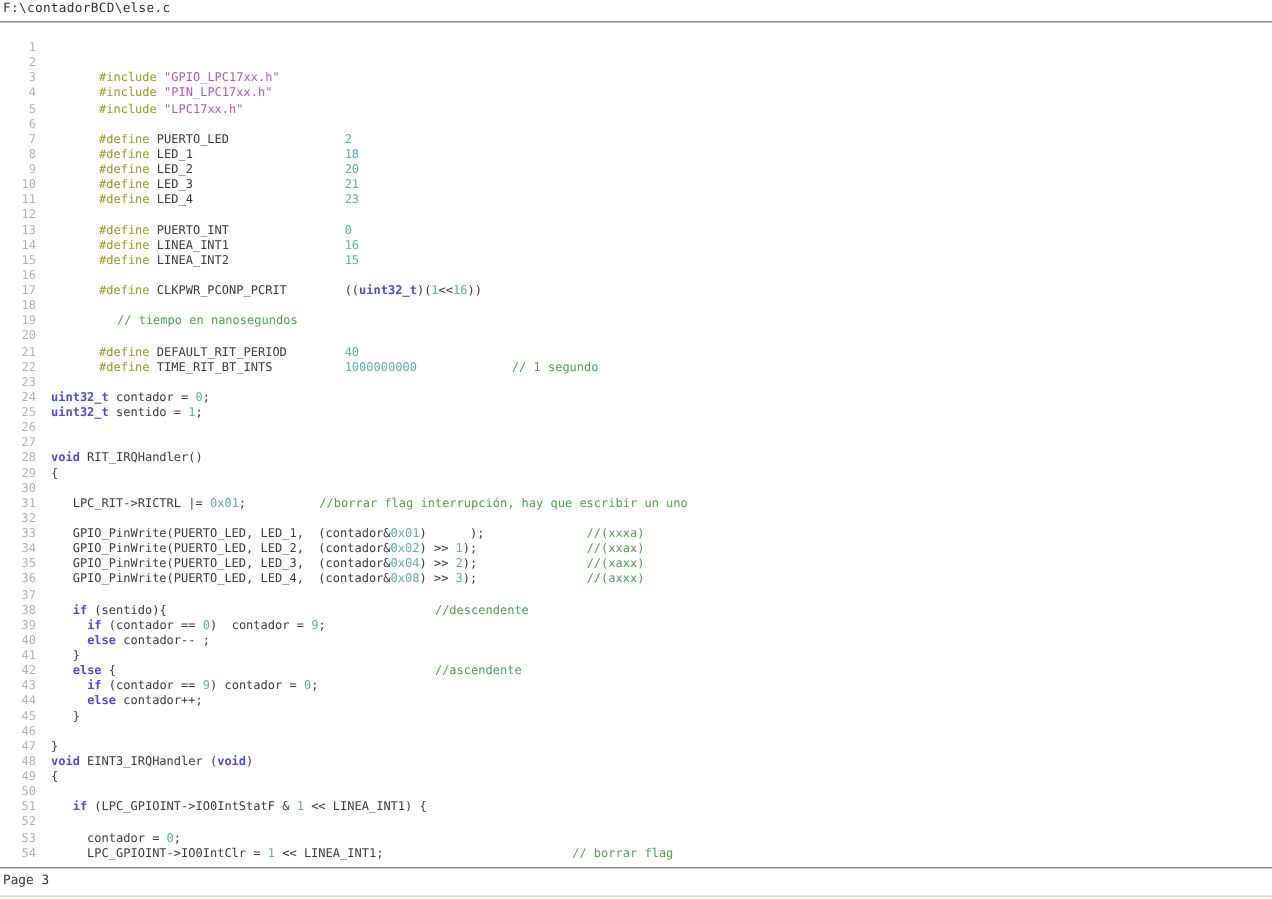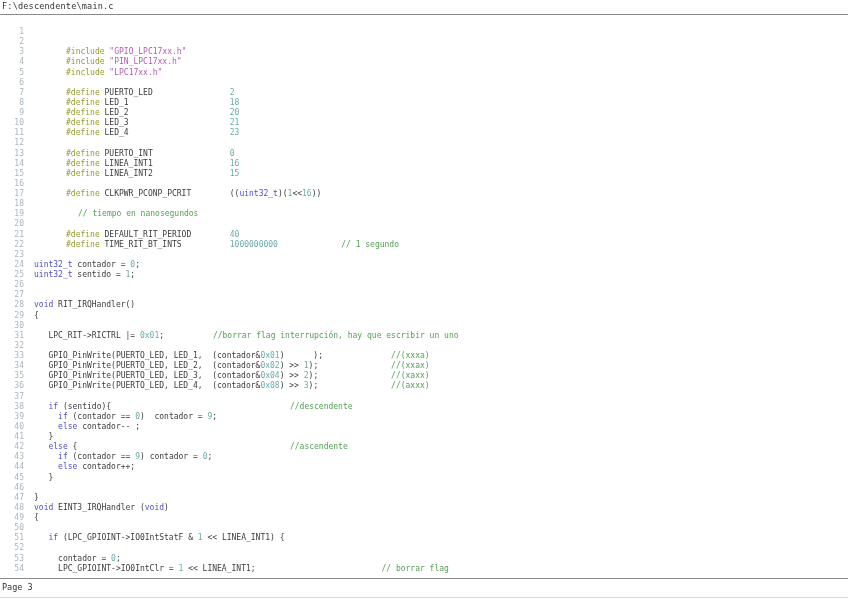--- a/index.html
+++ b/index.html
@@ -35,26 +35,26 @@
   .ln{
     display:inline-block;width:24px;text-align:right;
     color:var(--c-linenum,#a9b6c0);
   }
   .src{margin-left:10px;}
   .tok-pl{color:var(--c-plain,#3c3c3c);}
   .tok-pp{color:var(--c-pp,#98982e);padding-left:32px;}
   .tok-str{color:var(--c-str,#b45cb4);}
   .tok-num{color:var(--c-num,#6aabab);}
   .tok-com{color:var(--c-com,#55a055);margin-left:44px;}
-  .tok-kw{color:var(--c-kw,#5050c0);}
+  .tok-kw{color:var(--c-kw,#5050c0);font-weight:bold;}
 </style>
 </head>
 <body>
 
-<div class="file-header">F:\descendente\main.c</div>
+<div class="file-header">F:\contadorBCD\else.c</div>
 
 <div class="rule rule-top"></div>
 
 <div class="code-listing" id="code-listing"><div class="line"><span class="ln">1</span><span class="src"></span></div><div class="line"><span class="ln">2</span><span class="src"></span></div><div class="line"><span class="ln">3</span><span class="src"><span class="tok-pp">#include </span><span class="tok-str">"GPIO_LPC17xx.h"</span></span></div><div class="line"><span class="ln">4</span><span class="src"><span class="tok-pp">#include </span><span class="tok-str">"PIN_LPC17xx.h"</span></span></div><div class="line"><span class="ln">5</span><span class="src"><span class="tok-pp">#include </span><span class="tok-str">"LPC17xx.h"</span></span></div><div class="line"><span class="ln">6</span><span class="src"></span></div><div class="line"><span class="ln">7</span><span class="src"><span class="tok-pp">#define </span><span class="tok-pl">PUERTO_LED                </span><span class="tok-num">2</span></span></div><div class="line"><span class="ln">8</span><span class="src"><span class="tok-pp">#define </span><span class="tok-pl">LED_1                     </span><span class="tok-num">18</span></span></div><div class="line"><span class="ln">9</span><span class="src"><span class="tok-pp">#define </span><span class="tok-pl">LED_2                     </span><span class="tok-num">20</span></span></div><div class="line"><span class="ln">10</span><span class="src"><span class="tok-pp">#define </span><span class="tok-pl">LED_3                     </span><span class="tok-num">21</span></span></div><div class="line"><span class="ln">11</span><span class="src"><span class="tok-pp">#define </span><span class="tok-pl">LED_4                     </span><span class="tok-num">23</span></span></div><div class="line"><span class="ln">12</span><span class="src"></span></div><div class="line"><span class="ln">13</span><span class="src"><span class="tok-pp">#define </span><span class="tok-pl">PUERTO_INT                </span><span class="tok-num">0</span></span></div><div class="line"><span class="ln">14</span><span class="src"><span class="tok-pp">#define </span><span class="tok-pl">LINEA_INT1                </span><span class="tok-num">16</span></span></div><div class="line"><span class="ln">15</span><span class="src"><span class="tok-pp">#define </span><span class="tok-pl">LINEA_INT2                </span><span class="tok-num">15</span></span></div><div class="line"><span class="ln">16</span><span class="src"></span></div><div class="line"><span class="ln">17</span><span class="src"><span class="tok-pp">#define </span><span class="tok-pl">CLKPWR_PCONP_PCRIT        </span><span class="tok-pl">((</span><span class="tok-kw">uint32_t</span><span class="tok-pl">)(</span><span class="tok-num">1</span><span class="tok-pl">&lt;&lt;</span><span class="tok-num">16</span><span class="tok-pl">))</span></span></div><div class="line"><span class="ln">18</span><span class="src"></span></div><div class="line"><span class="ln">19</span><span class="src"><span class="tok-com">// tiempo en nanosegundos</span></span></div><div class="line"><span class="ln">20</span><span class="src"></span></div><div class="line"><span class="ln">21</span><span class="src"><span class="tok-pp">#define </span><span class="tok-pl">DEFAULT_RIT_PERIOD        </span><span class="tok-num">40</span></span></div><div class="line"><span class="ln">22</span><span class="src"><span class="tok-pp">#define </span><span class="tok-pl">TIME_RIT_BT_INTS          </span><span class="tok-num">1000000000</span><span class="tok-pl">    </span><span class="tok-com">// 1 segundo</span></span></div><div class="line"><span class="ln">23</span><span class="src"></span></div><div class="line"><span class="ln">24</span><span class="src"><span class="tok-kw">uint32_t</span><span class="tok-pl"> contador = </span><span class="tok-num">0</span><span class="tok-pl">;</span></span></div><div class="line"><span class="ln">25</span><span class="src"><span class="tok-kw">uint32_t</span><span class="tok-pl"> sentido = </span><span class="tok-num">1</span><span class="tok-pl">;</span></span></div><div class="line"><span class="ln">26</span><span class="src"></span></div><div class="line"><span class="ln">27</span><span class="src"></span></div><div class="line"><span class="ln">28</span><span class="src"><span class="tok-kw">void</span><span class="tok-pl"> RIT_IRQHandler()</span></span></div><div class="line"><span class="ln">29</span><span class="src"><span class="tok-pl">{</span></span></div><div class="line"><span class="ln">30</span><span class="src"></span></div><div class="line"><span class="ln">31</span><span class="src"><span class="tok-pl">   LPC_RIT-&gt;RICTRL |= </span><span class="tok-num">0x01</span><span class="tok-pl">; </span><span class="tok-com">//borrar flag interrupción, hay que escribir un uno</span></span></div><div class="line"><span class="ln">32</span><span class="src"></span></div><div class="line"><span class="ln">33</span><span class="src"><span class="tok-pl">   GPIO_PinWrite(PUERTO_LED, LED_1,  (contador&amp;</span><span class="tok-num">0x01</span><span class="tok-pl">)      );     </span><span class="tok-com">//(xxxa)</span></span></div><div class="line"><span class="ln">34</span><span class="src"><span class="tok-pl">   GPIO_PinWrite(PUERTO_LED, LED_2,  (contador&amp;</span><span class="tok-num">0x02</span><span class="tok-pl">) &gt;&gt; </span><span class="tok-num">1</span><span class="tok-pl">);      </span><span class="tok-com">//(xxax)</span></span></div><div class="line"><span class="ln">35</span><span class="src"><span class="tok-pl">   GPIO_PinWrite(PUERTO_LED, LED_3,  (contador&amp;</span><span class="tok-num">0x04</span><span class="tok-pl">) &gt;&gt; </span><span class="tok-num">2</span><span class="tok-pl">);      </span><span class="tok-com">//(xaxx)</span></span></div><div class="line"><span class="ln">36</span><span class="src"><span class="tok-pl">   GPIO_PinWrite(PUERTO_LED, LED_4,  (contador&amp;</span><span class="tok-num">0x08</span><span class="tok-pl">) &gt;&gt; </span><span class="tok-num">3</span><span class="tok-pl">);      </span><span class="tok-com">//(axxx)</span></span></div><div class="line"><span class="ln">37</span><span class="src"></span></div><div class="line"><span class="ln">38</span><span class="src"><span class="tok-pl">   </span><span class="tok-kw">if</span><span class="tok-pl"> (sentido){                            </span><span class="tok-com">//descendente</span></span></div><div class="line"><span class="ln">39</span><span class="src"><span class="tok-pl">     </span><span class="tok-kw">if</span><span class="tok-pl"> (contador == </span><span class="tok-num">0</span><span class="tok-pl">)  contador = </span><span class="tok-num">9</span><span class="tok-pl">;</span></span></div><div class="line"><span class="ln">40</span><span class="src"><span class="tok-pl">     </span><span class="tok-kw">else</span><span class="tok-pl"> contador-- ;</span></span></div><div class="line"><span class="ln">41</span><span class="src"><span class="tok-pl">   }</span></span></div><div class="line"><span class="ln">42</span><span class="src"><span class="tok-pl">   </span><span class="tok-kw">else</span><span class="tok-pl"> {                                   </span><span class="tok-com">//ascendente</span></span></div><div class="line"><span class="ln">43</span><span class="src"><span class="tok-pl">     </span><span class="tok-kw">if</span><span class="tok-pl"> (contador == </span><span class="tok-num">9</span><span class="tok-pl">) contador = </span><span class="tok-num">0</span><span class="tok-pl">;</span></span></div><div class="line"><span class="ln">44</span><span class="src"><span class="tok-pl">     </span><span class="tok-kw">else</span><span class="tok-pl"> contador++;</span></span></div><div class="line"><span class="ln">45</span><span class="src"><span class="tok-pl">   }</span></span></div><div class="line"><span class="ln">46</span><span class="src"></span></div><div class="line"><span class="ln">47</span><span class="src"><span class="tok-pl">}</span></span></div><div class="line"><span class="ln">48</span><span class="src"><span class="tok-kw">void</span><span class="tok-pl"> EINT3_IRQHandler (</span><span class="tok-kw">void</span><span class="tok-pl">)</span></span></div><div class="line"><span class="ln">49</span><span class="src"><span class="tok-pl">{</span></span></div><div class="line"><span class="ln">50</span><span class="src"></span></div><div class="line"><span class="ln">51</span><span class="src"><span class="tok-pl">   </span><span class="tok-kw">if</span><span class="tok-pl"> (LPC_GPIOINT-&gt;IO0IntStatF &amp; </span><span class="tok-num">1</span><span class="tok-pl"> &lt;&lt; LINEA_INT1) {</span></span></div><div class="line"><span class="ln">52</span><span class="src"></span></div><div class="line"><span class="ln">53</span><span class="src"><span class="tok-pl">     contador = </span><span class="tok-num">0</span><span class="tok-pl">;</span></span></div><div class="line"><span class="ln">54</span><span class="src"><span class="tok-pl">     LPC_GPIOINT-&gt;IO0IntClr = </span><span class="tok-num">1</span><span class="tok-pl"> &lt;&lt; LINEA_INT1;                 </span><span class="tok-com">// borrar flag</span></span></div></div>
 
 <div class="rule rule-bottom"></div>
 
 <div class="footer">Page 3</div>
 
 <div class="bottom-edge"></div>

